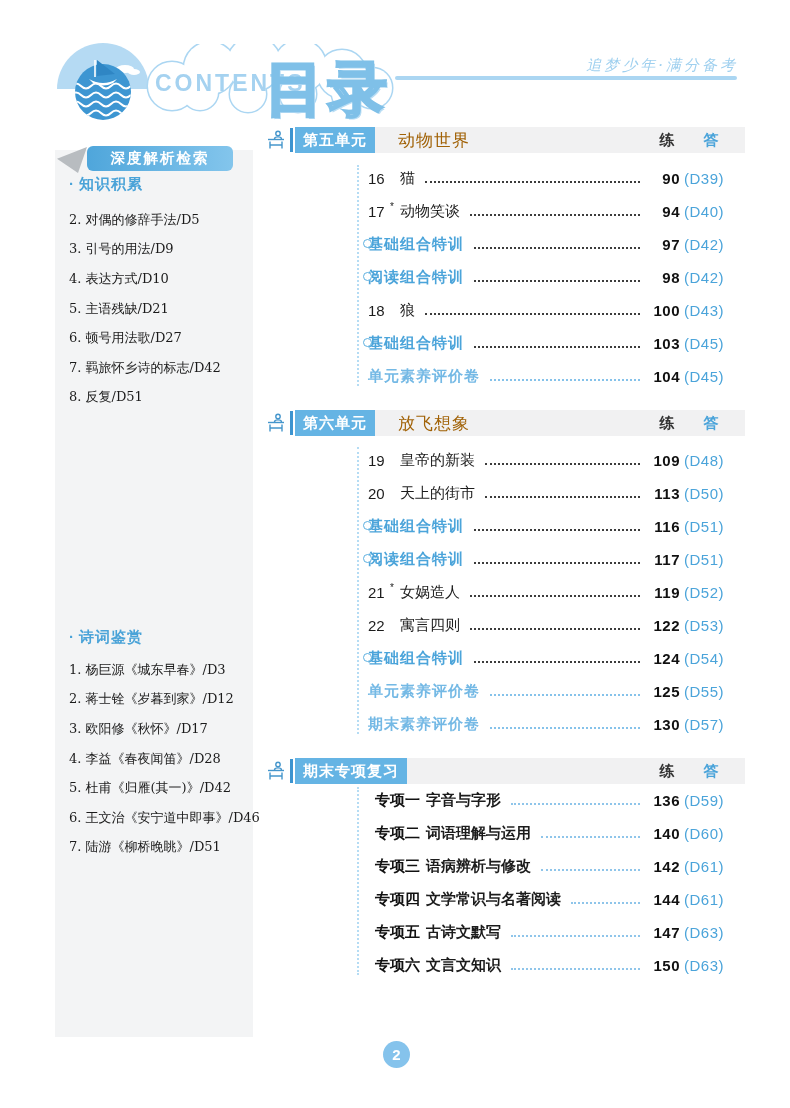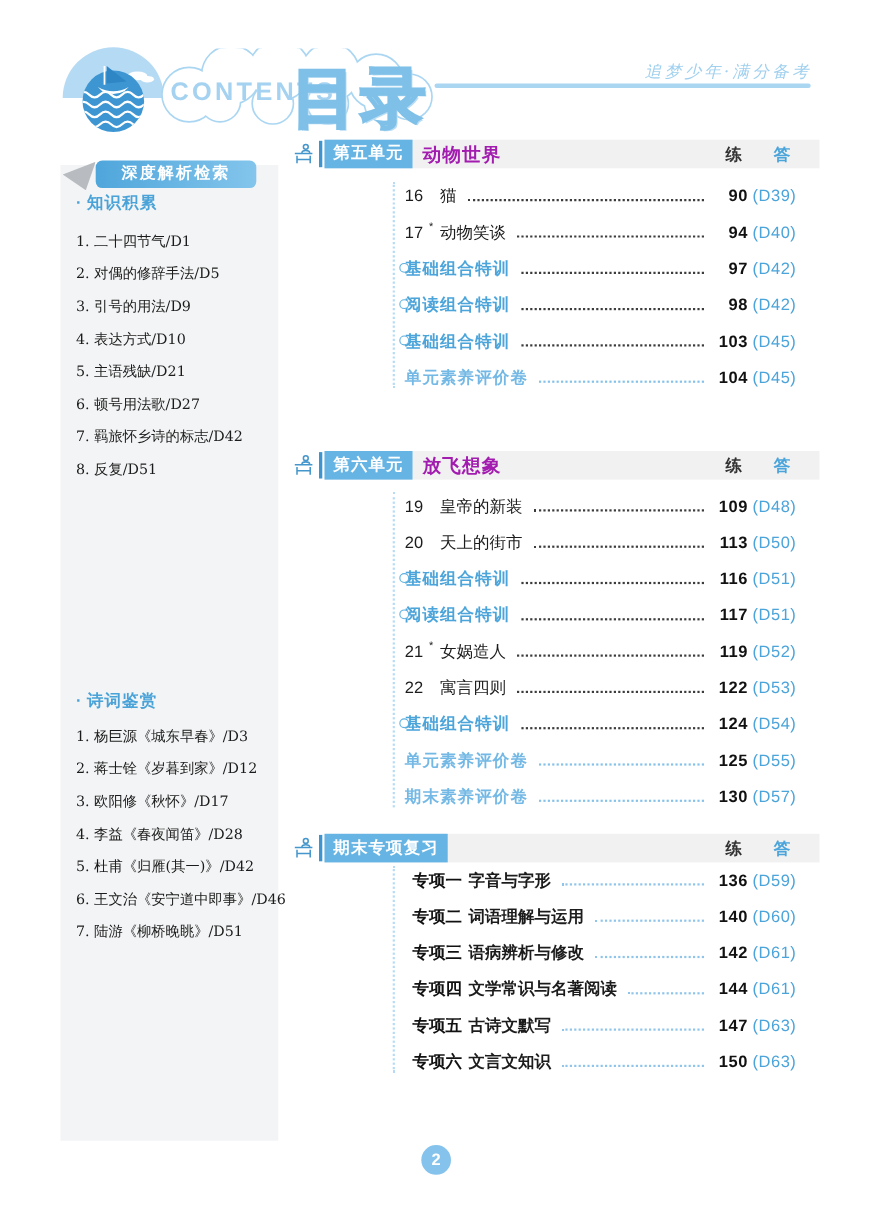--- a/index.html
+++ b/index.html
@@ -42,21 +42,21 @@
   .main{position:absolute;left:265px;top:0;width:480px;}
   .toc-section{position:absolute;left:0;width:480px;}
   .sec0{top:127px;} .sec1{top:410px;} .sec2{top:758px;}
 
   .unit-header{display:flex;align-items:center;height:26px;}
   .u-icon{width:22px;height:22px;margin-right:3px;flex:0 0 auto;}
   .u-bar{width:3px;height:24px;background:#3d94cf;margin-right:2px;flex:0 0 auto;}
   .u-strip{flex:1;display:flex;align-items:center;height:26px;background:#f1f1f2;}
   .u-label{background:#65b4e4;color:#fff;font-weight:700;font-size:15px;letter-spacing:1px;
            padding:0 8px;line-height:26px;flex:0 0 auto;}
-  .u-title{color:#a21caf;font-weight:700;font-size:17px;margin-left:9px;letter-spacing:1px;}
+  .u-title{color:#a16207;font-weight:400;font-size:17px;margin-left:23px;letter-spacing:1px;}
   .u-flex{flex:1;}
   .u-col{width:40px;text-align:center;font-weight:700;font-size:15px;}
   .u-col.practice{color:#333;margin-right:4px;}
   .u-col.answer{color:#4ba4da;margin-right:14px;}
 
   .rows{position:relative;margin-left:92px;width:376px;padding-left:11px;box-sizing:content-box;}
   .sec0 .rows{margin-top:9px;} .sec1 .rows{margin-top:8px;} .sec2 .rows{margin-top:0;}
   .rows::before{content:"";position:absolute;left:0;top:3px;bottom:7px;
                 border-left:2px dotted #b5dcf4;}
   .toc-row{position:relative;display:flex;align-items:center;height:33px;font-size:15px;}
@@ -138,21 +138,20 @@
   <div class="mulu">目录</div>
   <div class="tagline">追梦少年·满分备考</div>
   <div class="head-rule"></div>
 
   <div class="sidebar">
     <div class="fold"></div>
     <div class="sb-banner">深度解析检索</div>
 
     <div class="sb-title sb-title1"><span class="dot">·</span><span>知识积累</span></div>
     <div class="sb-list sb-list1">
-      <div class="sb-item">1. 二十四节气/D1</div>
       <div class="sb-item">2. 对偶的修辞手法/D5</div>
       <div class="sb-item">3. 引号的用法/D9</div>
       <div class="sb-item">4. 表达方式/D10</div>
       <div class="sb-item">5. 主语残缺/D21</div>
       <div class="sb-item">6. 顿号用法歌/D27</div>
       <div class="sb-item">7. 羁旅怀乡诗的标志/D42</div>
       <div class="sb-item">8. 反复/D51</div>
     </div>
 
     <div class="sb-title sb-title2"><span class="dot">·</span><span>诗词鉴赏</span></div>
@@ -212,20 +211,28 @@
             <span class="page-num">97</span>
             <span class="ans">(D42)</span>
           </div>
         <div class="toc-row train">
             <span class="marker"></span>
             <span class="title">阅读组合特训</span>
             <span class="leader"></span>
             <span class="page-num">98</span>
             <span class="ans">(D42)</span>
           </div>
+        <div class="toc-row lesson">
+            <span class="num">18</span>
+            <span class="star"></span>
+            <span class="title">狼</span>
+            <span class="leader"></span>
+            <span class="page-num">100</span>
+            <span class="ans">(D43)</span>
+          </div>
         <div class="toc-row train">
             <span class="marker"></span>
             <span class="title">基础组合特训</span>
             <span class="leader"></span>
             <span class="page-num">103</span>
             <span class="ans">(D45)</span>
           </div>
         <div class="toc-row eval">
             <span class="title">单元素养评价卷</span>
             <span class="leader"></span>

